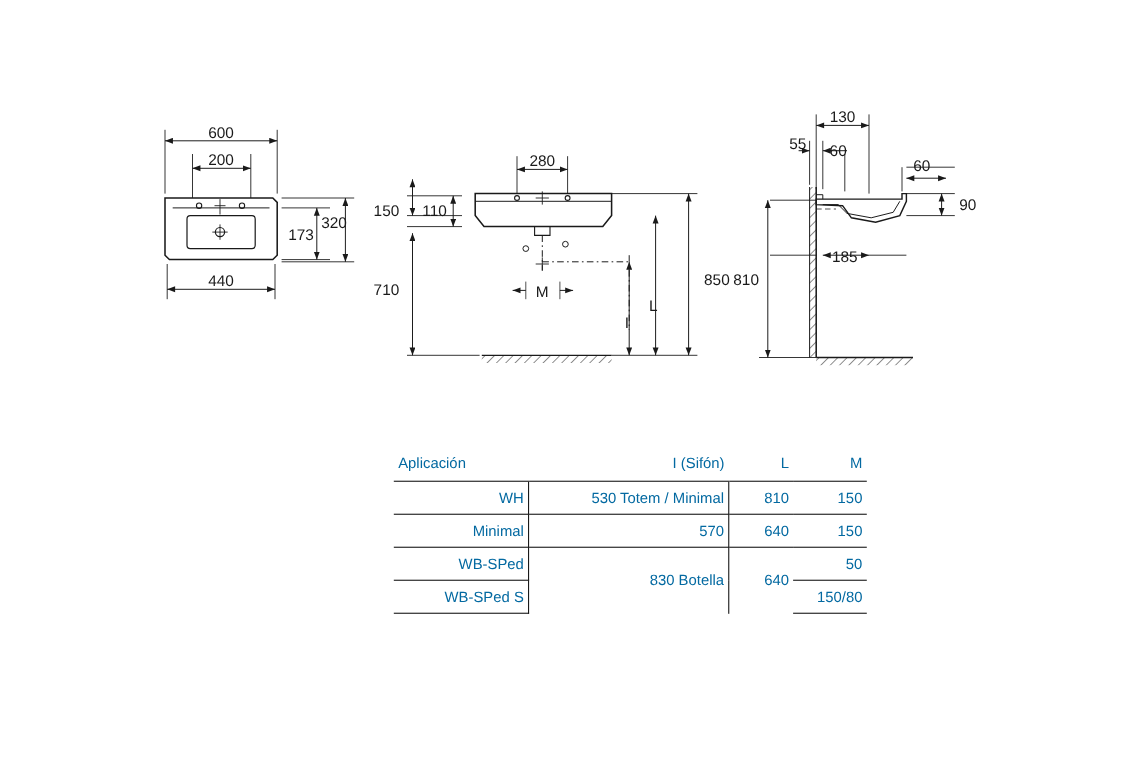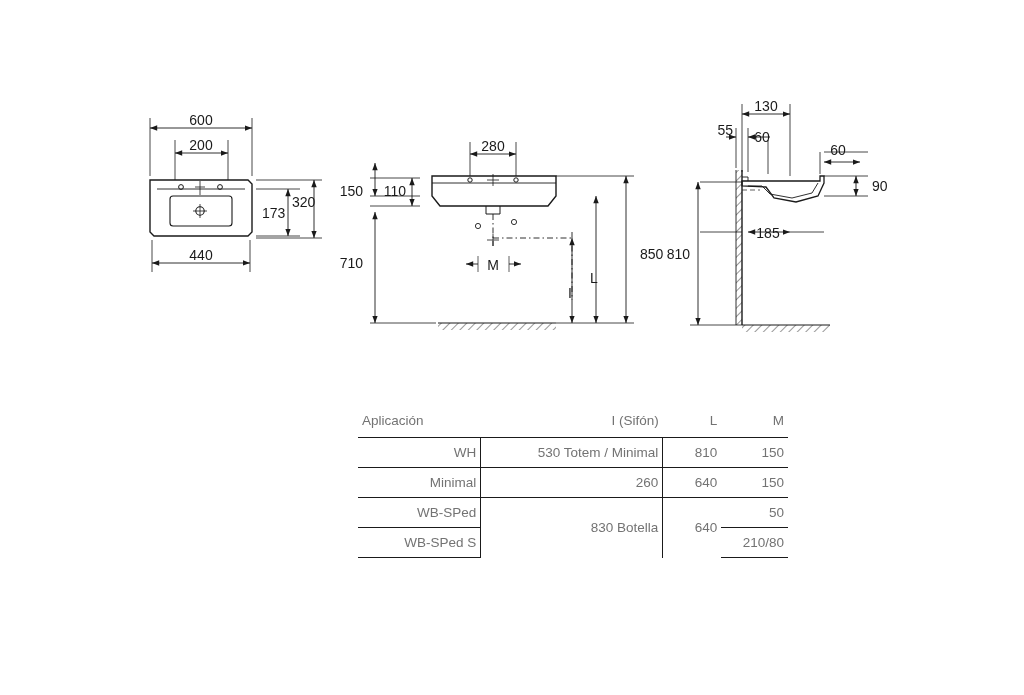--- a/index.html
+++ b/index.html
@@ -14,21 +14,21 @@
   .stage{position:absolute;left:0;top:0;width:1024px;height:695px;}
   svg.draw{position:absolute;left:0;top:0;width:1024px;height:695px;}
 
   
   .spec-table{
     position:absolute;
     left:358px;top:406px;
     width:430px;
     border-collapse:collapse;
     font-size:13.5px;
-    color:#737373;
+    color:#0369a1;
   }
   .spec-table td, .spec-table th{
     padding:7px 4px;
     font-weight:normal;
     text-align:right;
     vertical-align:middle;
     border:0;
   }
   .spec-table .hrow td{
     border-bottom:1.4px solid #1a1a1a;
@@ -246,30 +246,30 @@
       <td class="c-m">M</td>
     </tr>
     <tr class="rowline">
       <td class="c-app vline-app">WH</td>
       <td class="c-sif vline-sif">530 Totem / Minimal</td>
       <td class="c-l">810</td>
       <td class="c-m">150</td>
     </tr>
     <tr class="rowline">
       <td class="c-app vline-app">Minimal</td>
-      <td class="c-sif vline-sif">260</td>
+      <td class="c-sif vline-sif">570</td>
       <td class="c-l">640</td>
       <td class="c-m">150</td>
     </tr>
     <tr class="rowline">
       <td class="c-app vline-app">WB-SPed</td>
       <td class="c-sif vline-sif nb" rowspan="2">830 Botella</td>
       <td class="c-l nb" rowspan="2">640</td>
       <td class="c-m">50</td>
     </tr>
     <tr class="rowline">
       <td class="c-app vline-app">WB-SPed S</td>
-      <td class="c-m">210/80</td>
+      <td class="c-m">150/80</td>
     </tr>
   </tbody>
 </table>
 
 </div>
 
 </body></html>

